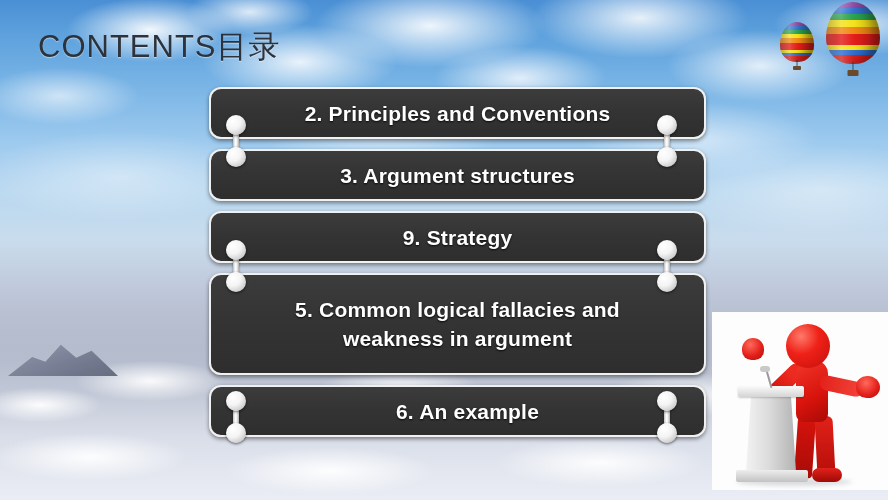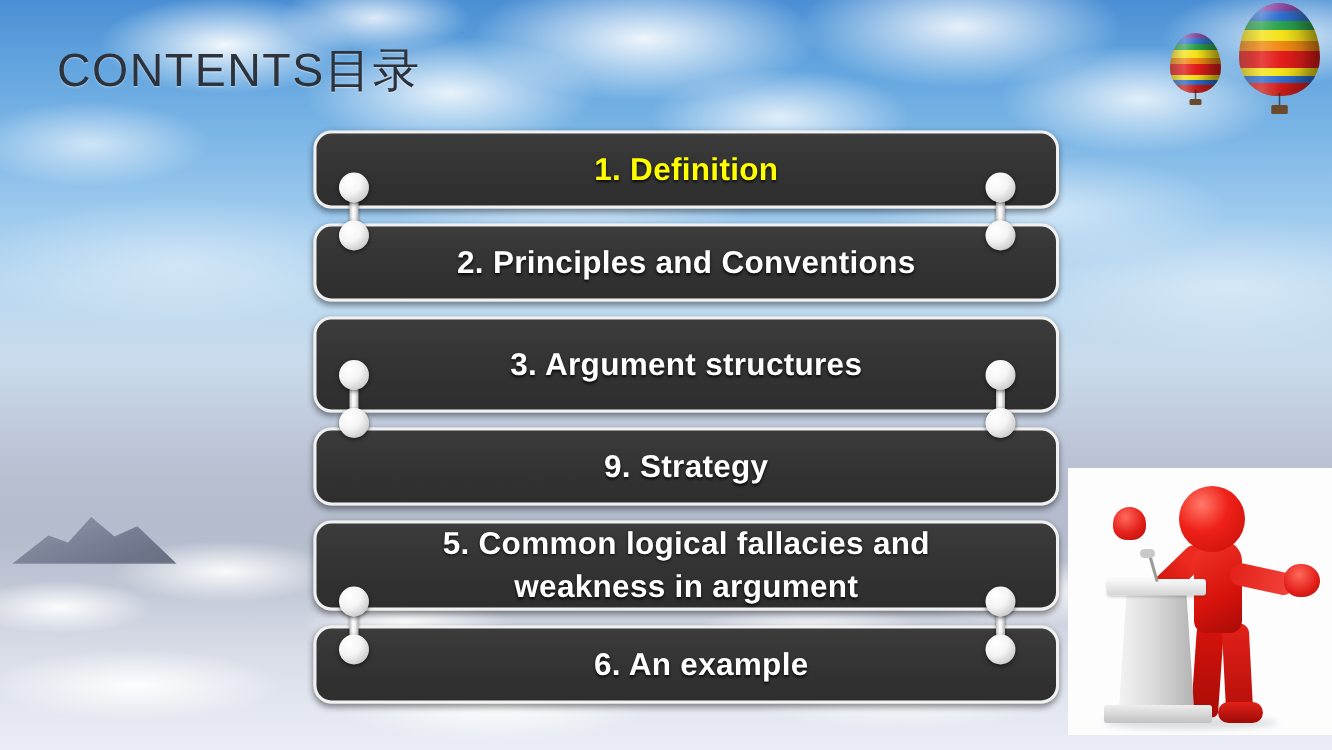--- a/index.html
+++ b/index.html
@@ -330,37 +330,34 @@
       <div class="envelope"></div>
       <div class="ropes"></div>
       <div class="basket"></div>
     </div>
   </div>
 
   <div class="title">CONTENTS目录</div>
 
   <div class="list">
 
-    <div class="row" style="height:52px;">
-      <div class="row-label highlight">1.  Definition</div>
-    </div>
 
     <div class="row" style="height:52px;">
       <div class="row-label">2.  Principles and Conventions</div>
     </div>
 
-    <div class="row" style="height:64px;">
+    <div class="row" style="height:52px;">
       <div class="row-label">3.  Argument structures</div>
     </div>
 
     <div class="row" style="height:52px;">
       <div class="row-label">9.  Strategy</div>
     </div>
 
-    <div class="row tall" style="height:60px;">
+    <div class="row tall" style="height:102px;">
       <div class="row-label">5.  Common logical fallacies and weakness in argument</div>
     </div>
 
     <div class="row" style="height:52px;padding-left:20px;">
       <div class="row-label">6.  An example</div>
     </div>
   </div>
 
   <div class="link" style="left:226px; top:115px;">
     <div class="bar"></div>

